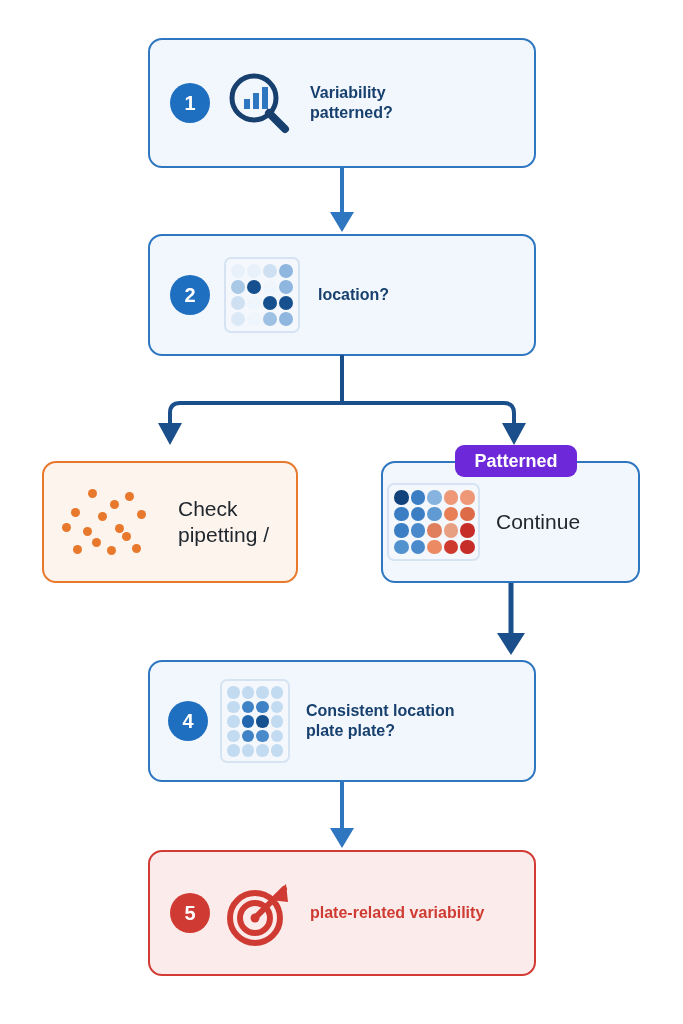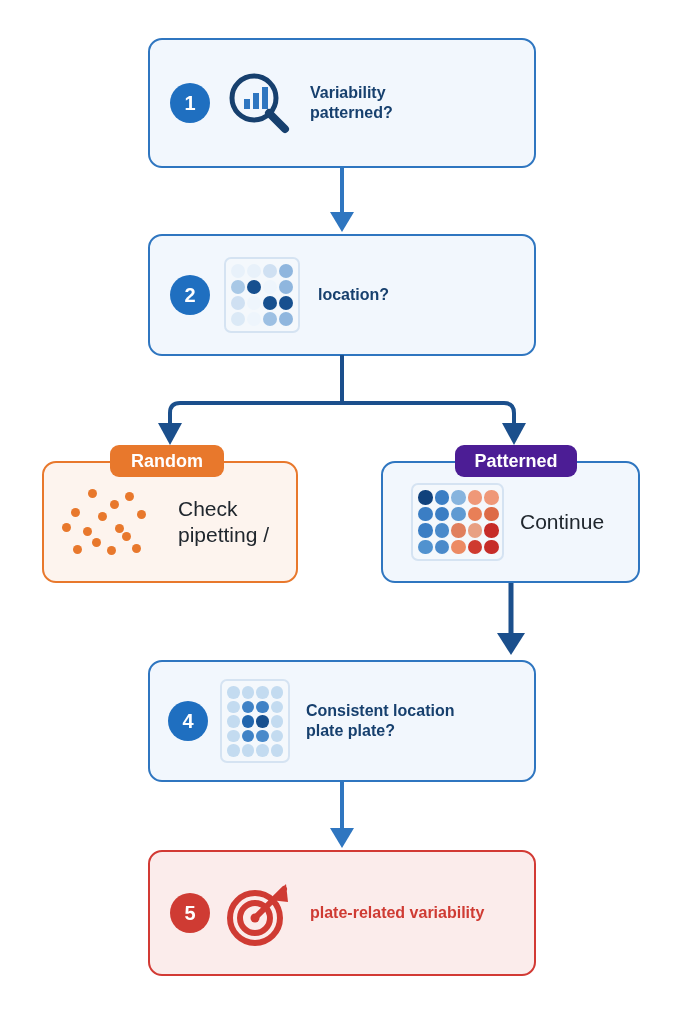--- a/index.html
+++ b/index.html
@@ -65,21 +65,21 @@
     height:32px;
     border-radius:9px;
     display:flex;align-items:center;justify-content:center;
     color:#ffffff;
     font-weight:bold;
     font-size:18px;
     z-index:6;
     padding:0 14px;
   }
   .pill.orange{background:#e8782c;}
-  .pill.navy{background:#4c1d95;}
+  .pill.navy{background:#6d28d9;}
 
   
   .conn{position:absolute;z-index:1;}
 
   
   .plate{
     box-sizing:border-box;
     background:#f4f8fc;
     border:2px solid #d5e3f2;
     border-radius:7px;
@@ -168,21 +168,20 @@
           <div class="well" style="background: rgb(157, 192, 227);"></div>
           <div class="well" style="background: rgb(143, 182, 222);"></div>
         </div>
     </div>
 
     <div style="margin-left:18px;">
       <div class="node-label">location?</div>
     </div>
   </div>
 
-  <div class="pill orange" style="left:110px;top:445px;width:114px;">Random</div>
 
   <div class="node orange" style="left:42px;top:461px;width:256px;height:122px;padding:0 14px;">
     <div class="scatter" id="scatter-random" style="width:92px;height:80px;flex:0 0 92px;">
         <i style="left: 33%; top: 9%;"></i>
         <i style="left: 57%; top: 22%;"></i>
         <i style="left: 14%; top: 32%;"></i>
         <i style="left: 73%; top: 12%;"></i>
         <i style="left: 86%; top: 35%;"></i>
         <i style="left: 43%; top: 38%;"></i>
         <i style="left: 4%; top: 51%;"></i>
@@ -194,21 +193,21 @@
         <i style="left: 53%; top: 80%;"></i>
         <i style="left: 80%; top: 77%;"></i>
       </div>
     <div style="margin-left:28px;">
       <div class="node-label plain">Check pipetting /</div>
     </div>
   </div>
 
   <div class="pill navy" style="left:455px;top:445px;width:122px;">Patterned</div>
 
-  <div class="node blue" style="left:381px;top:461px;width:259px;height:122px;padding:0 28px;">
+  <div class="node blue" style="left:381px;top:461px;width:259px;height:122px;padding:0 4px;">
     <div class="icon-wrap">
       <div class="plate" id="grid-heatmap" style="width:93px;height:78px;grid-template-columns:repeat(5,1fr);">
           <div class="well" style="background: rgb(17, 66, 124);"></div>
           <div class="well" style="background: rgb(59, 126, 196);"></div>
           <div class="well" style="background: rgb(134, 180, 222);"></div>
           <div class="well" style="background: rgb(239, 152, 120);"></div>
           <div class="well" style="background: rgb(239, 152, 120);"></div>
           <div class="well" style="background: rgb(59, 126, 196);"></div>
           <div class="well" style="background: rgb(59, 126, 196);"></div>
           <div class="well" style="background: rgb(95, 154, 210);"></div>

